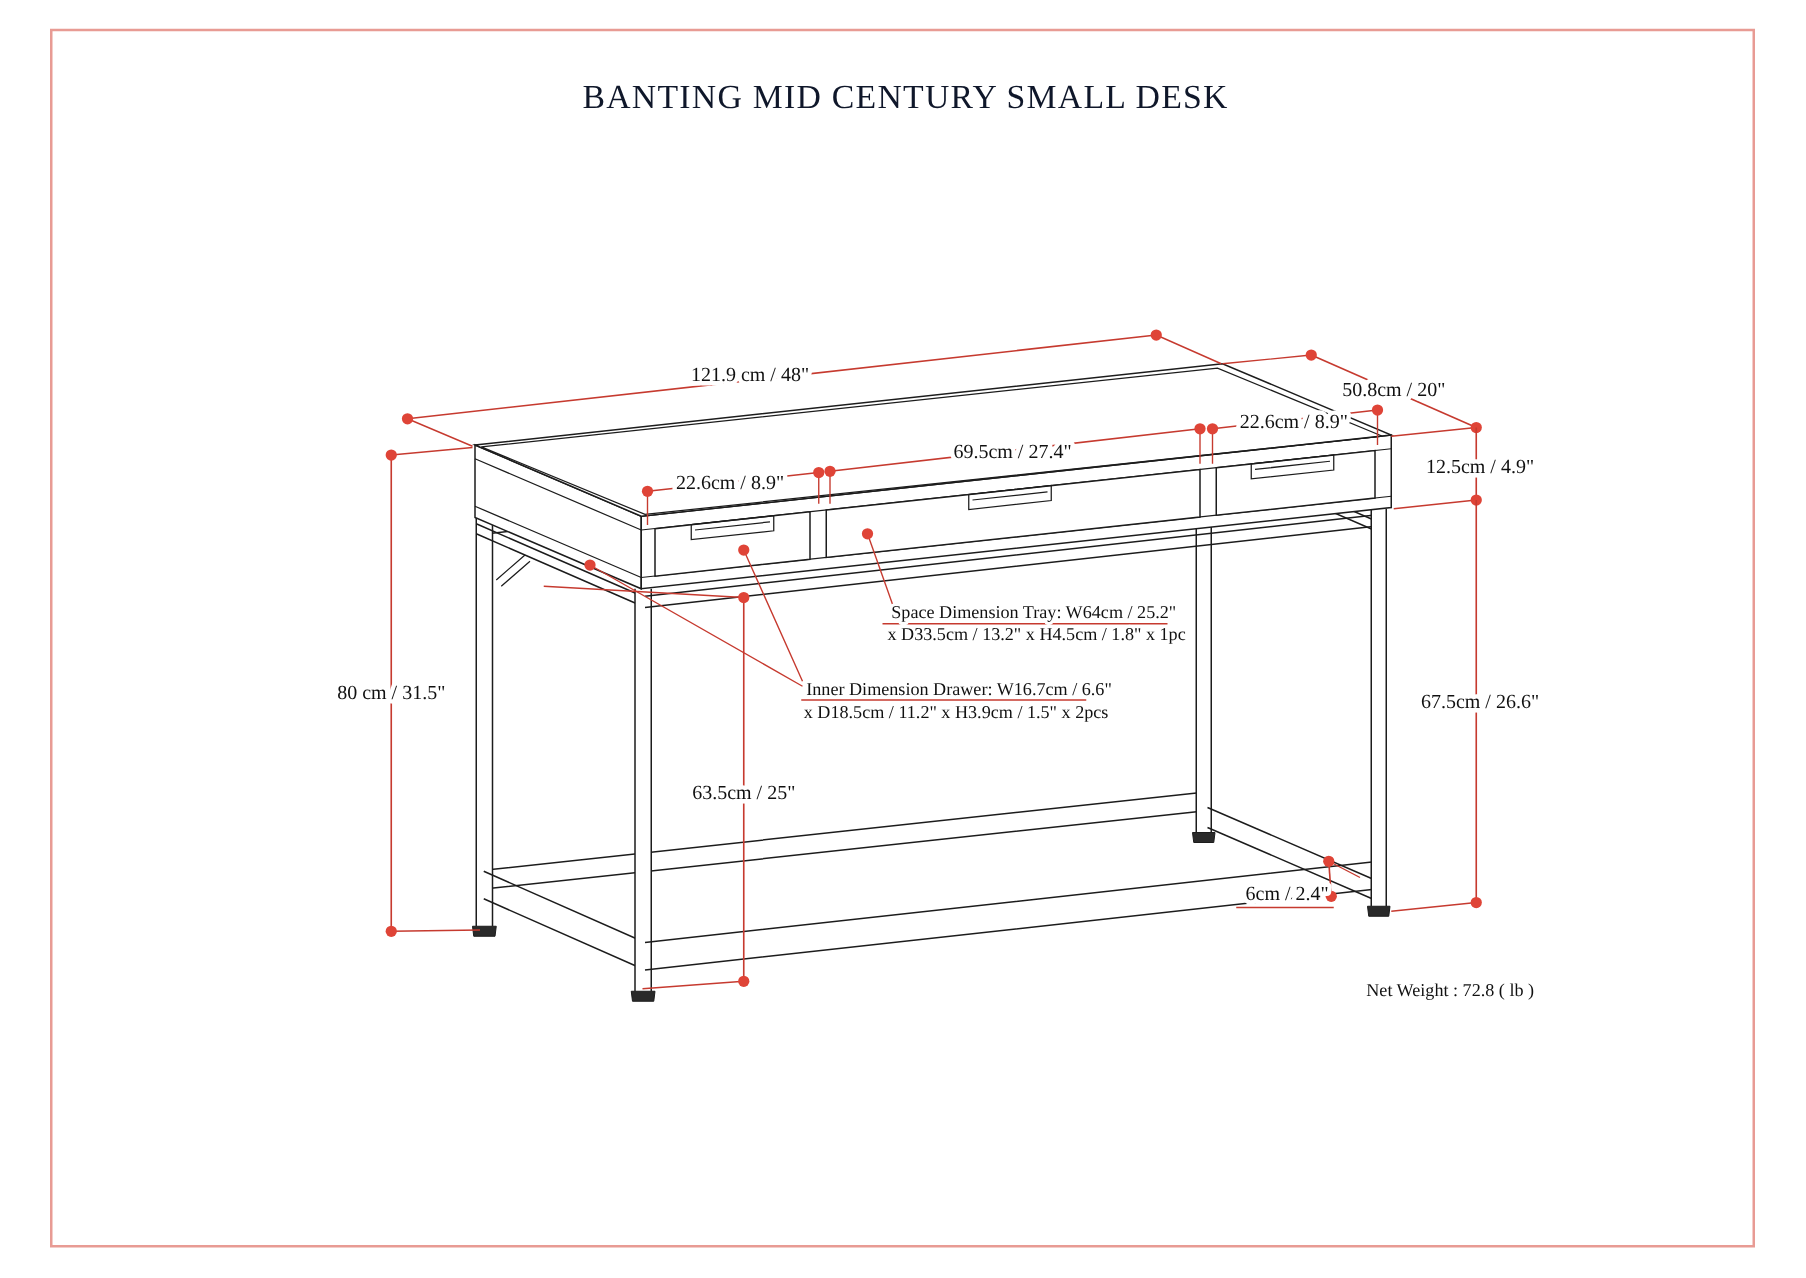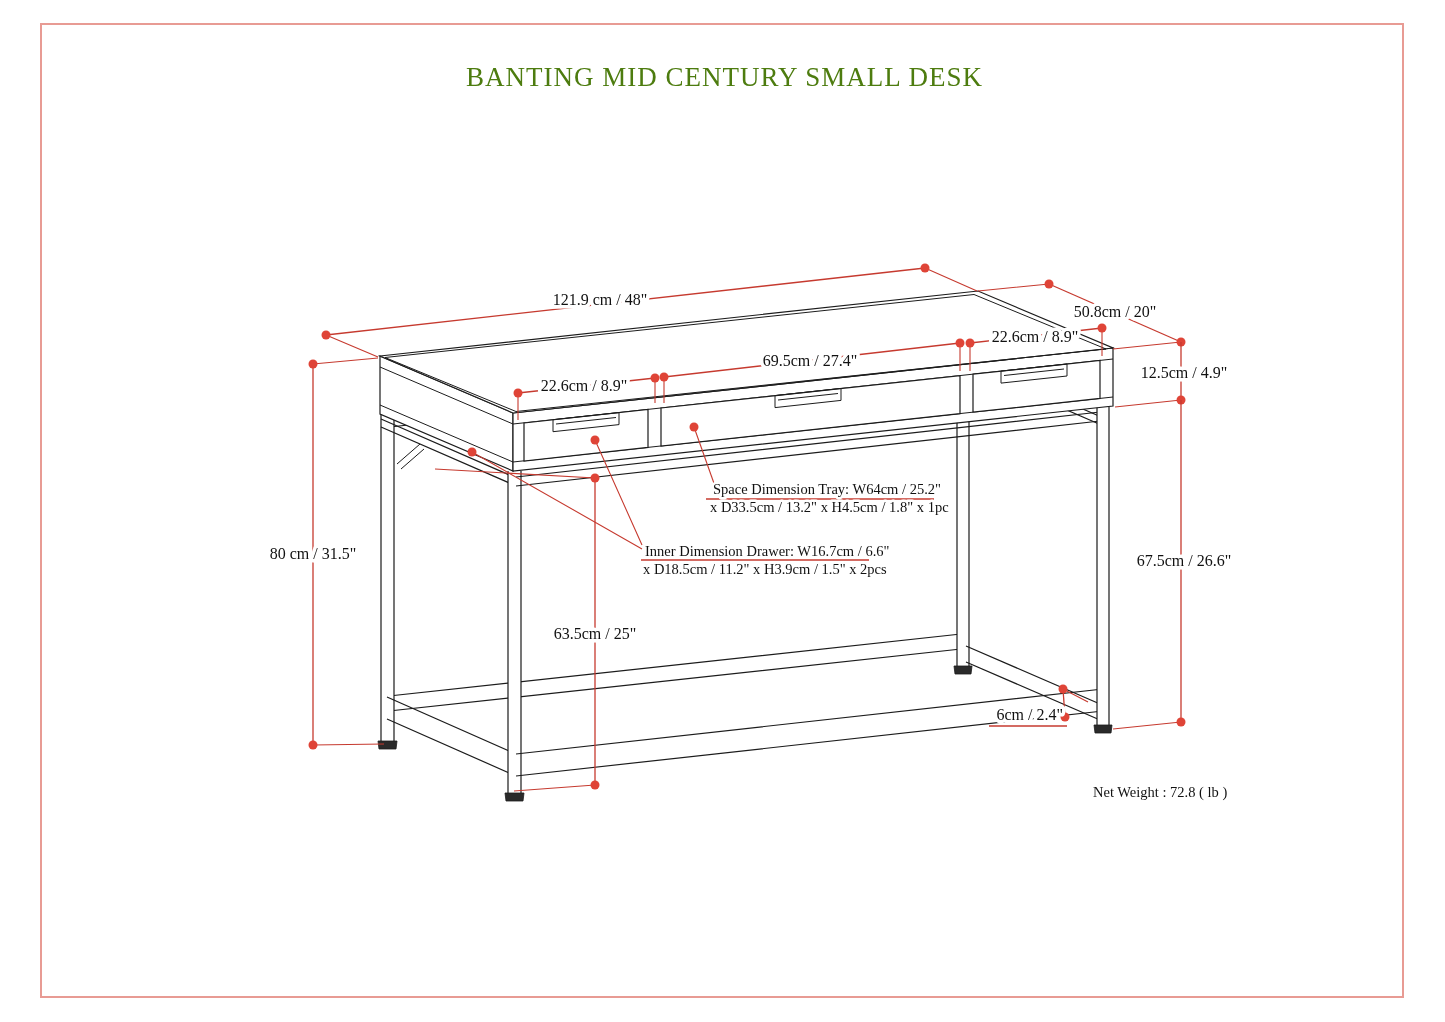--- a/index.html
+++ b/index.html
@@ -1,18 +1,18 @@
 <!DOCTYPE html>
 <html><head>
 <meta charset="utf-8">
 <style>
   html,body{margin:0;padding:0;background:#fff;}
   body{width:1445px;height:1022px;position:relative;font-family:"Liberation Serif","DejaVu Serif",serif;}
   .frame-border{position:absolute;left:40px;top:23px;width:1364px;height:975px;border:2px solid #e89b94;box-sizing:border-box;}
-  .page-title{position:absolute;left:4px;right:0;top:62px;text-align:center;font-size:27px;letter-spacing:1px;color:#4d7c0f;}
+  .page-title{position:absolute;left:4px;right:0;top:62px;text-align:center;font-size:27px;letter-spacing:1px;color:#0f172a;}
   svg{position:absolute;left:0;top:0;}
   .ink{stroke:#1c1c1c;stroke-width:1.2;fill:none;}
   .inkthin{stroke:#1c1c1c;stroke-width:1;fill:none;}
   .face{stroke:#1c1c1c;stroke-width:1.2;fill:#ffffff;}
   .legfill{fill:#ffffff;stroke:none;}
   .foot{fill:#2a2a2a;stroke:#1c1c1c;stroke-width:0.8;}
   .red{stroke:#c63a2f;stroke-width:1.3;fill:none;}
   .redthin{stroke:#c63a2f;stroke-width:1.1;fill:none;}
   .dot{fill:#df4437;stroke:none;}
   .dim{font-family:"Liberation Serif","DejaVu Serif",serif;font-size:16px;fill:#111;

